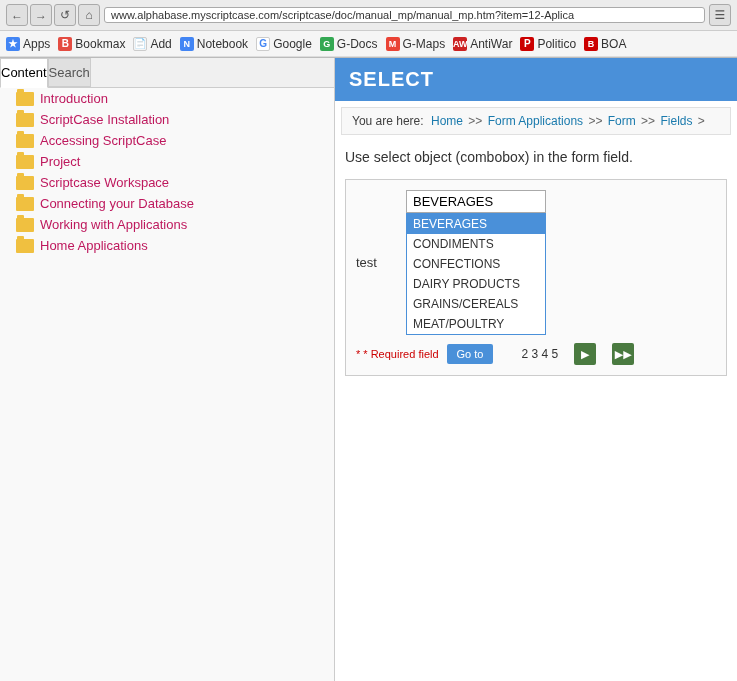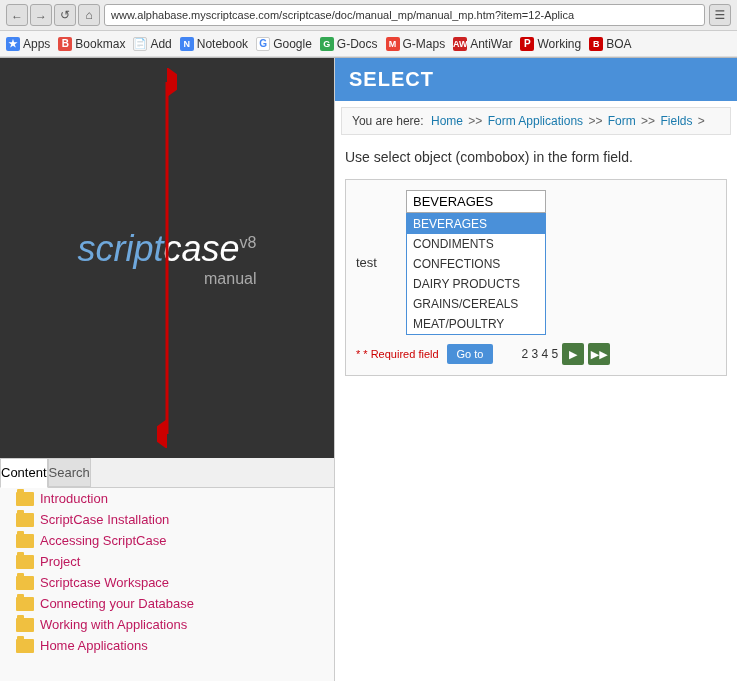--- a/index.html
+++ b/index.html
@@ -3,21 +3,21 @@
   <meta charset="utf-8">
   <style>
     * { margin: 0; padding: 0; box-sizing: border-box; }
     body { width: 737px; height: 681px; overflow: hidden; font-family: Arial, sans-serif; font-size: 13px; background: #f0f0f0; }
 
     
     .browser-chrome { background: #ddd; border-bottom: 1px solid #bbb; }
     .browser-toolbar { display: flex; align-items: center; padding: 4px 6px; gap: 4px; background: #ececec; border-bottom: 1px solid #ccc; }
     .nav-buttons { display: flex; gap: 2px; }
     .nav-btn { width: 22px; height: 22px; border: 1px solid #aaa; border-radius: 3px; background: #e0e0e0; display: flex; align-items: center; justify-content: center; cursor: pointer; font-size: 12px; color: #555; }
-    .address-bar { flex: 1; height: 22px; border: 1px solid #aaa; border-radius: 3px; background: white; padding: 0 6px; font-size: 12px; color: #333; display: flex; align-items: center; }
+    .address-bar { flex: 1; height: 16px; border: 1px solid #aaa; border-radius: 3px; background: white; padding: 0 6px; font-size: 12px; color: #333; display: flex; align-items: center; }
     .address-text { font-size: 11px; color: #333; }
 
     
     .bookmarks-bar { display: flex; align-items: center; padding: 2px 6px; gap: 8px; background: #f5f5f5; border-bottom: 1px solid #ddd; height: 26px; overflow: hidden; }
     .bookmark-item { display: flex; align-items: center; gap: 3px; font-size: 12px; color: #333; cursor: pointer; white-space: nowrap; }
     .bk-icon { width: 14px; height: 14px; display: inline-flex; align-items: center; justify-content: center; font-size: 10px; font-weight: bold; border-radius: 2px; }
     .bk-apps { background: #4285f4; color: white; }
     .bk-b { background: #e44c41; color: white; }
     .bk-add { background: #f5f5f5; color: #333; border: 1px solid #ccc; }
     .bk-aw { background: #cc2222; color: white; font-size: 9px; }
@@ -70,21 +70,21 @@
     
     .dropdown-list { border: 1px solid #4a90d9; background: white; width: 140px; }
     .dropdown-item { padding: 3px 6px; font-size: 12px; cursor: pointer; color: #333; }
     .dropdown-item.selected { background: #4a90d9; color: white; }
 
     .form-bottom { display: flex; align-items: center; gap: 8px; }
     .required-label { font-size: 11px; color: #cc0000; }
     .req-star { color: #cc0000; }
     .go-btn { background: #4a90d9; color: white; border: none; padding: 4px 10px; font-size: 11px; cursor: pointer; border-radius: 2px; }
 
-    .pagination { display: flex; align-items: center; gap: 4px; margin-left: 20px; }
+    .pagination { display: flex; align-items: center; gap: 16px; margin-left: 20px; }
     .page-num { font-size: 12px; color: #333; }
     .page-btn { width: 22px; height: 22px; background: #4a7a40; color: white; border: none; border-radius: 2px; display: flex; align-items: center; justify-content: center; cursor: pointer; font-size: 11px; }
 
     
     .left-panel-inner { display: flex; flex: 1; overflow: hidden; }
     .tree-area { flex: 1; overflow-y: auto; }
   </style>
 </head>
 <body>
 
@@ -129,53 +129,33 @@
     <div class="bookmark-item">
       <span class="bk-icon" style="background:#ea4335;color:white;font-size:9px;">M</span>
       <span>G-Maps</span>
     </div>
     <div class="bookmark-item">
       <span class="bk-icon bk-aw">AW</span>
       <span>AntiWar</span>
     </div>
     <div class="bookmark-item">
       <span class="bk-icon bk-pol">P</span>
-      <span>Working</span>
+      <span>Politico</span>
     </div>
     <div class="bookmark-item">
       <span class="bk-icon bk-boa" style="font-size:9px;">B</span>
       <span>BOA</span>
     </div>
   </div>
 </div>
 
 <div class="main-area">
 
   <div class="left-panel">
 
-    <div class="sidebar-header">
-      <div class="sidebar-logo">
-        <span class="logo-text">
-          <span class="logo-script">script</span><span class="logo-case">case</span><sup class="logo-v8">v8</sup>
-        </span>
-        <span class="logo-manual">manual</span>
-      </div>
-
-      <svg style="position:absolute;left:50%;top:10px;transform:translateX(-50%);width:20px;height:380px;">
-        <defs>
-          <marker id="arrowUp" markerWidth="10" markerHeight="7" refX="5" refY="7" orient="auto">
-            <polygon points="0,7 5,0 10,7" fill="#cc0000"></polygon>
-          </marker>
-          <marker id="arrowDown" markerWidth="10" markerHeight="7" refX="5" refY="0" orient="auto">
-            <polygon points="0,0 10,0 5,7" fill="#cc0000"></polygon>
-          </marker>
-        </defs>
-        <line x1="10" y1="14" x2="10" y2="366" stroke="#cc0000" stroke-width="3" marker-start="url(#arrowUp)" marker-end="url(#arrowDown)"></line>
-      </svg>
-    </div>
 
     <div class="sidebar-tabs">
       <div class="sidebar-tab active">Content</div>
       <div class="sidebar-tab inactive">Search</div>
     </div>
 
     <div class="left-panel-inner">
       <div class="tree-area">
         <div class="tree-item">
           <span class="folder-icon"></span>

